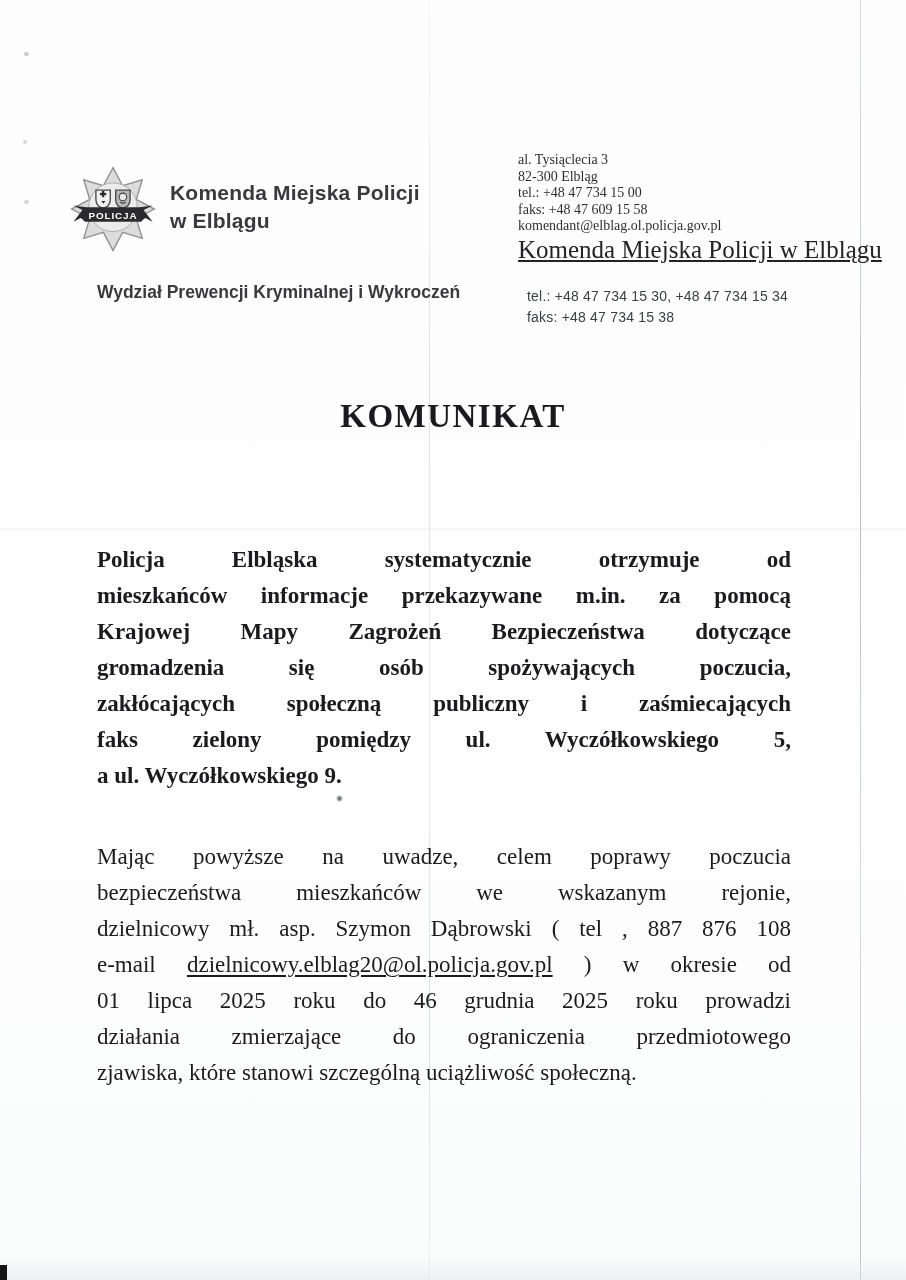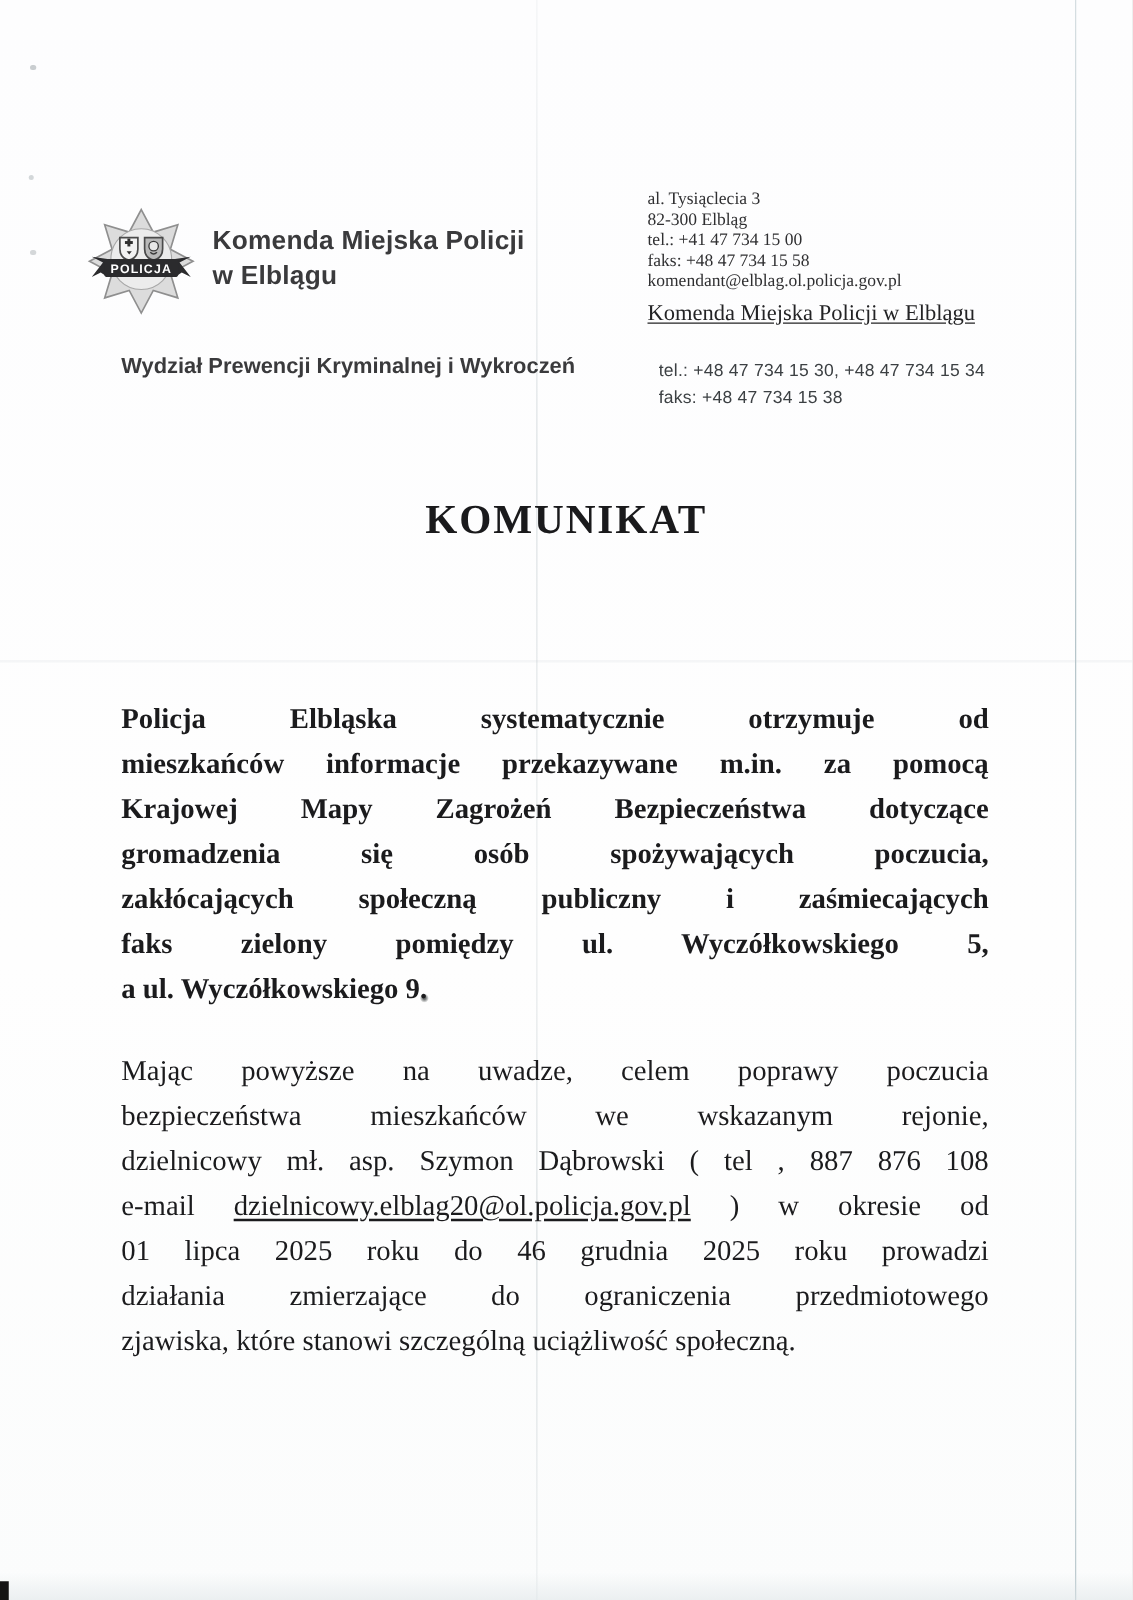--- a/index.html
+++ b/index.html
@@ -28,38 +28,38 @@
   .speck2{position:absolute;left:24px;top:52px;width:5px;height:4px;background:rgba(150,158,162,.5);border-radius:2px;}
   .speck3{position:absolute;left:23px;top:140px;width:4px;height:4px;background:rgba(160,168,172,.45);border-radius:2px;}
   .speck4{position:absolute;left:24px;top:200px;width:5px;height:4px;background:rgba(150,158,162,.4);border-radius:2px;}
 
   
   .logo{position:absolute;left:68px;top:162px;width:90px;height:95px;}
   .org-name{position:absolute;left:170px;top:179px;
     font-family:Liberation Sans, sans-serif;
     font-weight:bold;font-size:21px;line-height:28px;color:#3a3a3c;letter-spacing:.2px;}
   .contact{position:absolute;left:518px;top:152px;font-size:14px;line-height:16.5px;color:#2f2f31;}
-  .contact .unit{font-size:18px;line-height:24px;margin-top:3px;
+  .contact .unit{font-size:25px;line-height:24px;margin-top:3px;
     text-decoration:underline;text-underline-offset:2px;color:#232325;}
   .dept{position:absolute;left:97px;top:282px;
     font-family:"Liberation Sans","DejaVu Sans",sans-serif;
     font-weight:bold;font-size:17.5px;color:#3a3a3c;}
   .dept-contact{position:absolute;left:527px;top:286px;
     font-family:"Liberation Sans","DejaVu Sans",sans-serif;
     font-size:14px;line-height:21px;color:#3c4043;letter-spacing:.2px;}
 
   
   .title{position:absolute;left:0;top:398px;width:100%;margin:0;
     text-align:center;font-size:33px;font-weight:bold;letter-spacing:1.5px;color:#1a1a1c;}
 
   
   .para{position:absolute;left:97px;width:694px;font-size:23px;color:#1b1b1d;}
   .para .jline{line-height:36px;text-align:justify;text-align-last:justify;}
   .para .jline.last{text-align-last:left;}
-  .p1{top:557px;font-weight:bold;}
+  .p1{top:542px;font-weight:bold;}
   .p2{top:839px;font-weight:normal;}
   .email{text-decoration:underline;text-underline-offset:3px;}
 </style>
 </head>
 <body>
 
 <div class="page">
 
   <div class="fold-v-center"></div>
   <div class="fold-v-right"></div>
@@ -90,22 +90,22 @@
   </div>
 
   <div class="org-name">
     <div>Komenda Miejska Policji</div>
     <div>w Elblągu</div>
   </div>
 
   <div class="contact">
     <div>al. Tysiąclecia 3</div>
     <div>82-300 Elbląg</div>
-    <div>tel.: +41 47 734 15 00</div>
-    <div>faks: +48 47 734 15 58</div>
+    <div>tel.: +48 47 734 15 00</div>
+    <div>faks: +48 47 609 15 58</div>
     <div>komendant@elblag.ol.policja.gov.pl</div>
     <div class="unit">Komenda Miejska Policji w Elblągu</div>
   </div>
 
   <div class="dept">Wydział Prewencji Kryminalnej i Wykroczeń</div>
 
   <div class="dept-contact">
     <div>tel.: +48 47 734 15 30, +48 47 734 15 34</div>
     <div>faks: +48 47 734 15 38</div>
   </div>

